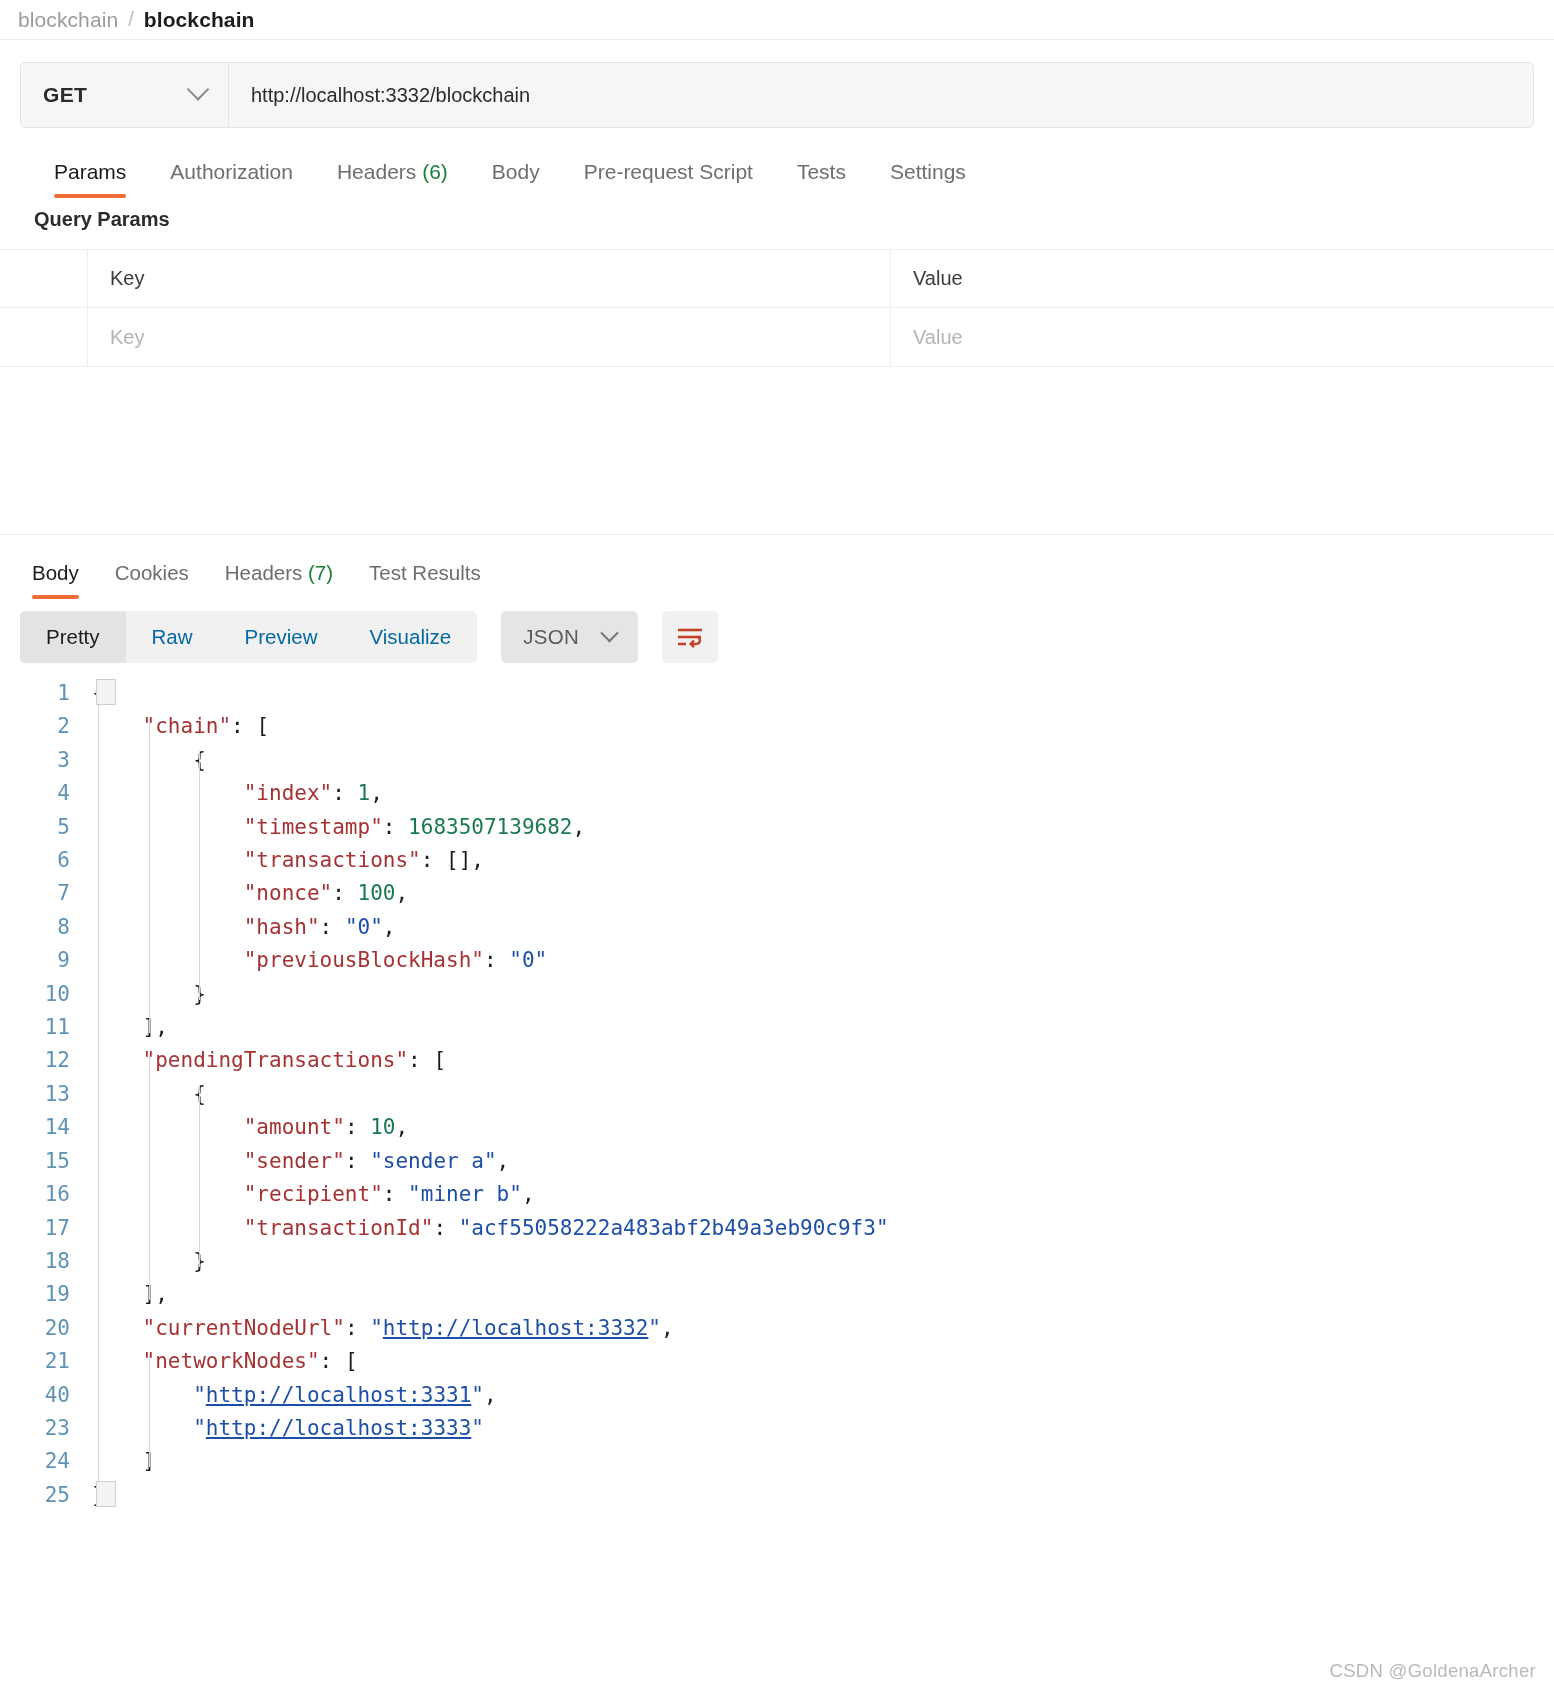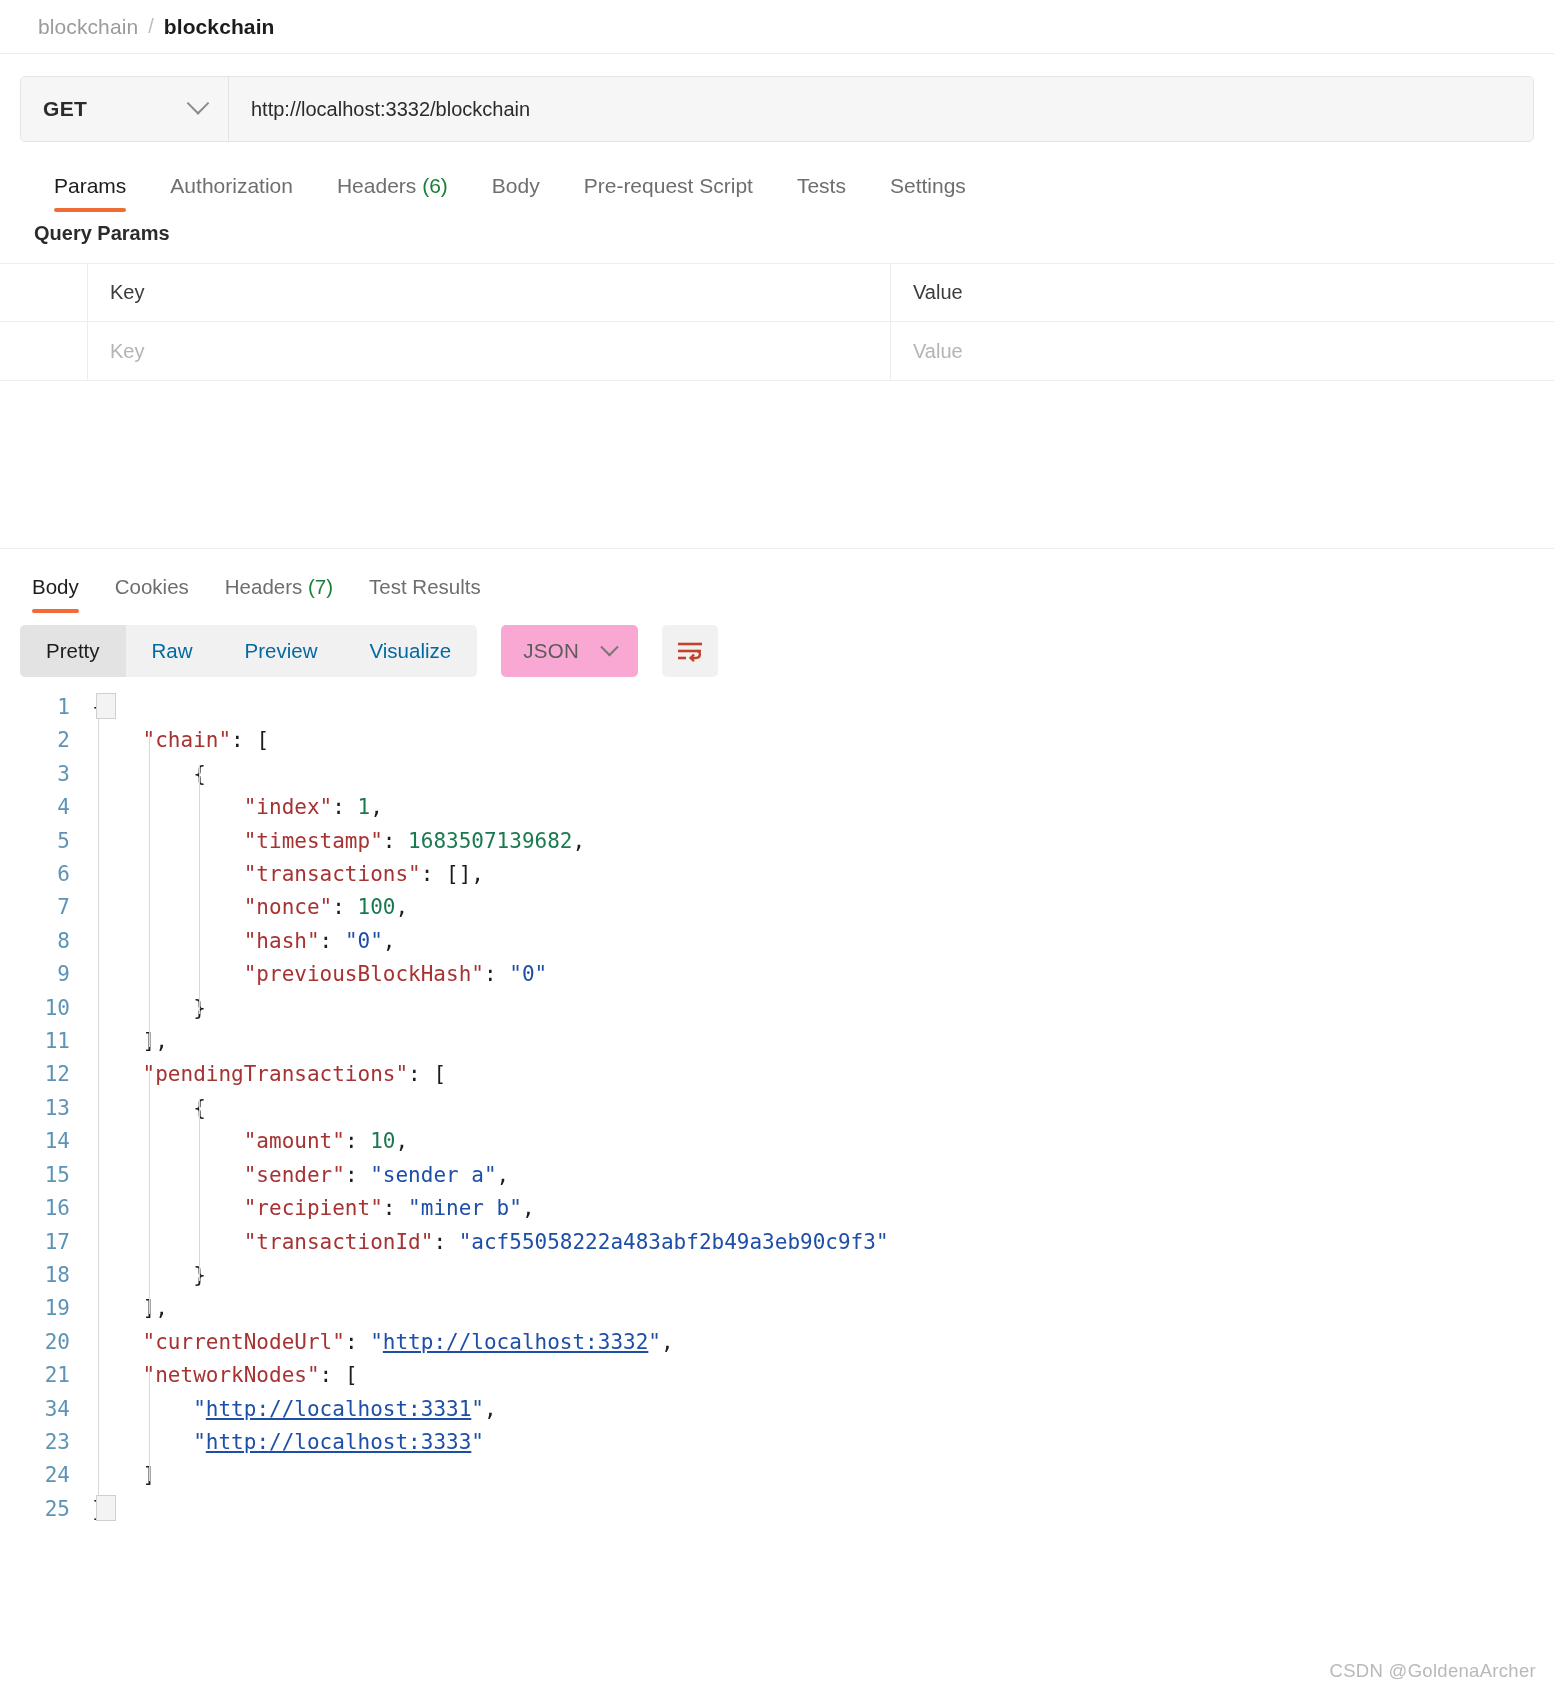--- a/index.html
+++ b/index.html
@@ -12,24 +12,24 @@
   #app {
     width: 1554px;
     height: 1698px;
     position: relative;
     background: #ffffff;
     overflow: hidden;
   }
 
   
   .breadcrumb-bar {
-    height: 54px;
-    display: flex;
-    align-items: center;
-    padding: 0 0 0 38px;
+    height: 40px;
+    display: flex;
+    align-items: center;
+    padding: 0 0 0 18px;
     border-bottom: 1px solid #ededed;
   }
   .crumb-root {
     font-size: 21px;
     color: #9b9b9b;
     letter-spacing: .1px;
   }
   .crumb-sep {
     font-size: 20px;
     color: #bdbdbd;
@@ -211,21 +211,21 @@
     white-space: nowrap;
   }
   .seg.active {
     background: #e3e3e3;
     color: #1c1c1c;
   }
   .fmt-select {
     display: flex;
     align-items: center;
     gap: 24px;
-    background: #f9a8d4;
+    background: #e5e5e5;
     border-radius: 5px;
     height: 52px;
     padding: 0 22px;
     cursor: pointer;
   }
   .fmt-label {
     font-size: 20.5px;
     color: #5c5c5c;
     letter-spacing: .3px;
   }
@@ -396,21 +396,21 @@
       <div class="code-line"><span class="ln">12</span><span class="ctext">    <span class="k">"pendingTransactions"</span><span class="p">: [</span></span></div>
       <div class="code-line"><span class="ln">13</span><span class="ctext">        <span class="p">{</span></span></div>
       <div class="code-line"><span class="ln">14</span><span class="ctext">            <span class="k">"amount"</span><span class="p">: </span><span class="n">10</span><span class="p">,</span></span></div>
       <div class="code-line"><span class="ln">15</span><span class="ctext">            <span class="k">"sender"</span><span class="p">: </span><span class="s">"sender a"</span><span class="p">,</span></span></div>
       <div class="code-line"><span class="ln">16</span><span class="ctext">            <span class="k">"recipient"</span><span class="p">: </span><span class="s">"miner b"</span><span class="p">,</span></span></div>
       <div class="code-line"><span class="ln">17</span><span class="ctext">            <span class="k">"transactionId"</span><span class="p">: </span><span class="s">"acf55058222a483abf2b49a3eb90c9f3"</span></span></div>
       <div class="code-line"><span class="ln">18</span><span class="ctext">        <span class="p">}</span></span></div>
       <div class="code-line"><span class="ln">19</span><span class="ctext">    <span class="p">],</span></span></div>
       <div class="code-line"><span class="ln">20</span><span class="ctext">    <span class="k">"currentNodeUrl"</span><span class="p">: </span><span class="s">"</span><span class="lnk">http://localhost:3332</span><span class="s">"</span><span class="p">,</span></span></div>
       <div class="code-line"><span class="ln">21</span><span class="ctext">    <span class="k">"networkNodes"</span><span class="p">: [</span></span></div>
-      <div class="code-line"><span class="ln">34</span><span class="ctext">        <span class="s">"</span><span class="lnk">http://localhost:3331</span><span class="s">"</span><span class="p">,</span></span></div>
+      <div class="code-line"><span class="ln">40</span><span class="ctext">        <span class="s">"</span><span class="lnk">http://localhost:3331</span><span class="s">"</span><span class="p">,</span></span></div>
       <div class="code-line"><span class="ln">23</span><span class="ctext">        <span class="s">"</span><span class="lnk">http://localhost:3333</span><span class="s">"</span></span></div>
       <div class="code-line"><span class="ln">24</span><span class="ctext">    <span class="p">]</span></span></div>
       <div class="code-line"><span class="ln">25</span><span class="ctext"><span class="p">}</span></span></div>
       <div style="position: absolute; left: 0px; top: 14px; width: 100%; height: 100%; pointer-events: none;">
         <div class="indent-guide" style="left: 98px; top: 8px; height: 815.6px;"></div>
         <div class="indent-guide" style="left: 148.52px; top: 41.4px; height: 314.6px;"></div>
         <div class="indent-guide" style="left: 199.04px; top: 74.8px; height: 247.8px;"></div>
         <div class="indent-guide" style="left: 148.52px; top: 375.4px; height: 247.8px;"></div>
         <div class="indent-guide" style="left: 199.04px; top: 408.8px; height: 181px;"></div>
         <div class="indent-guide" style="left: 148.52px; top: 676px; height: 114.2px;"></div>

